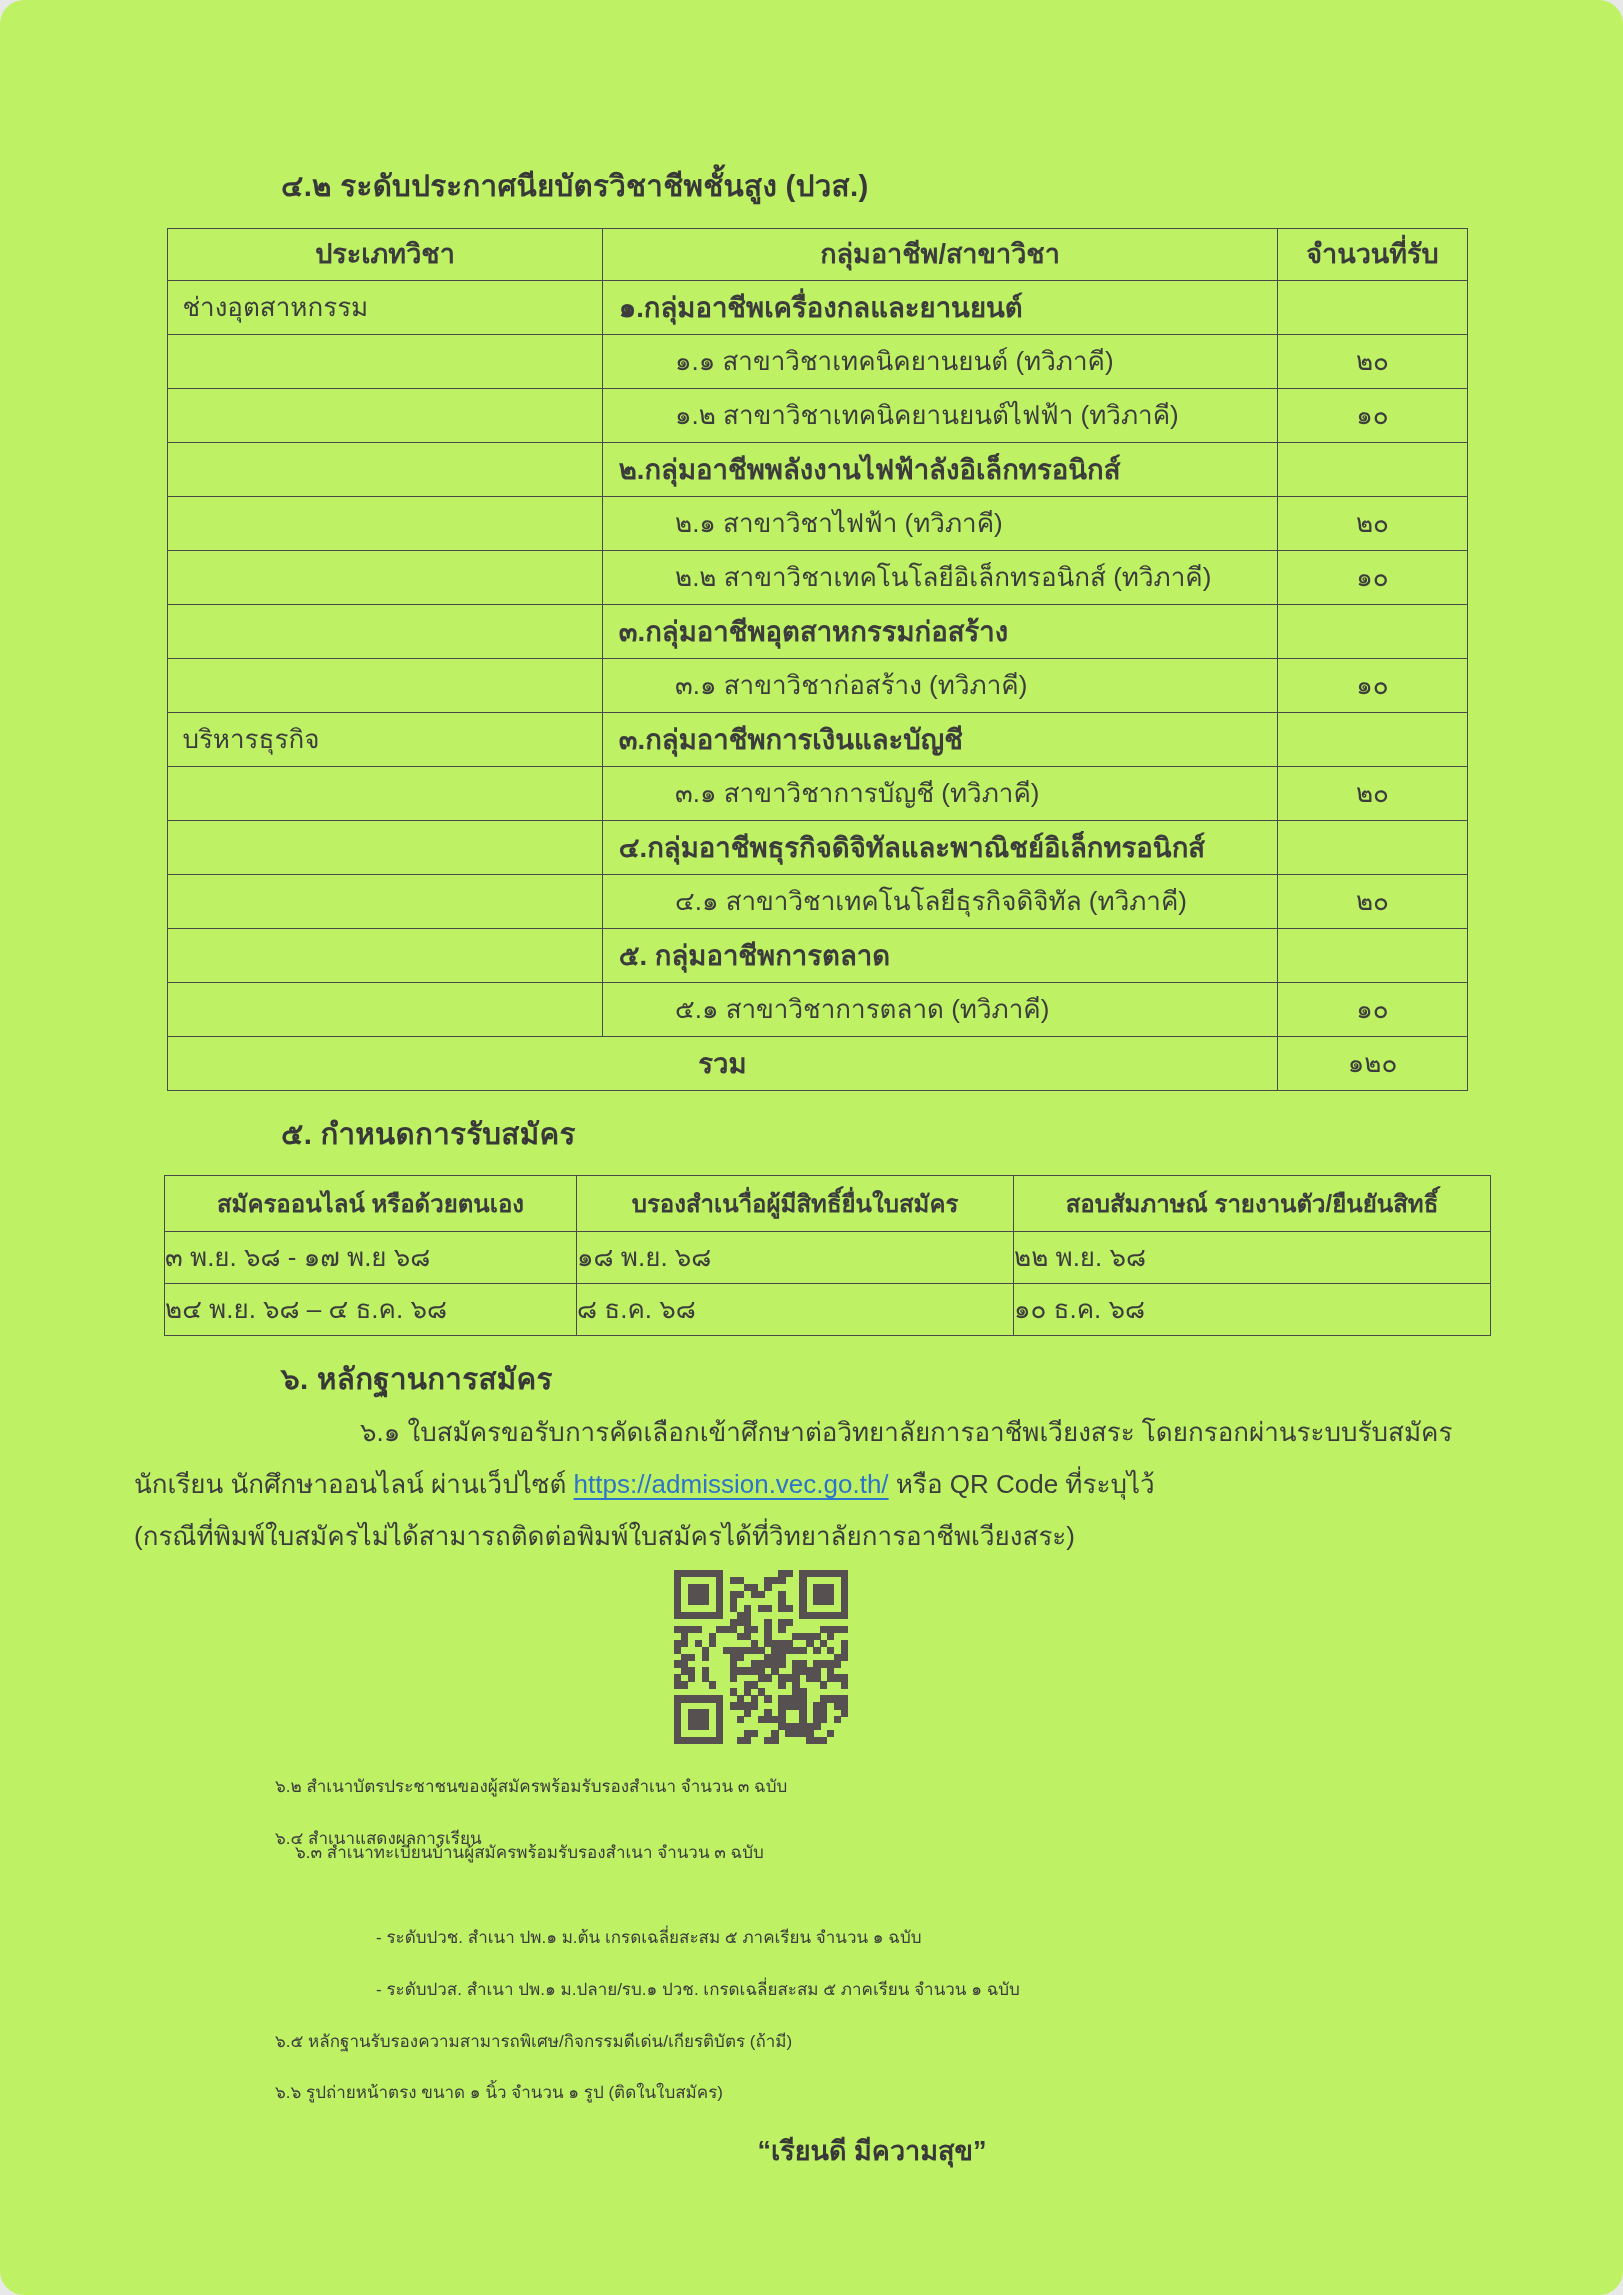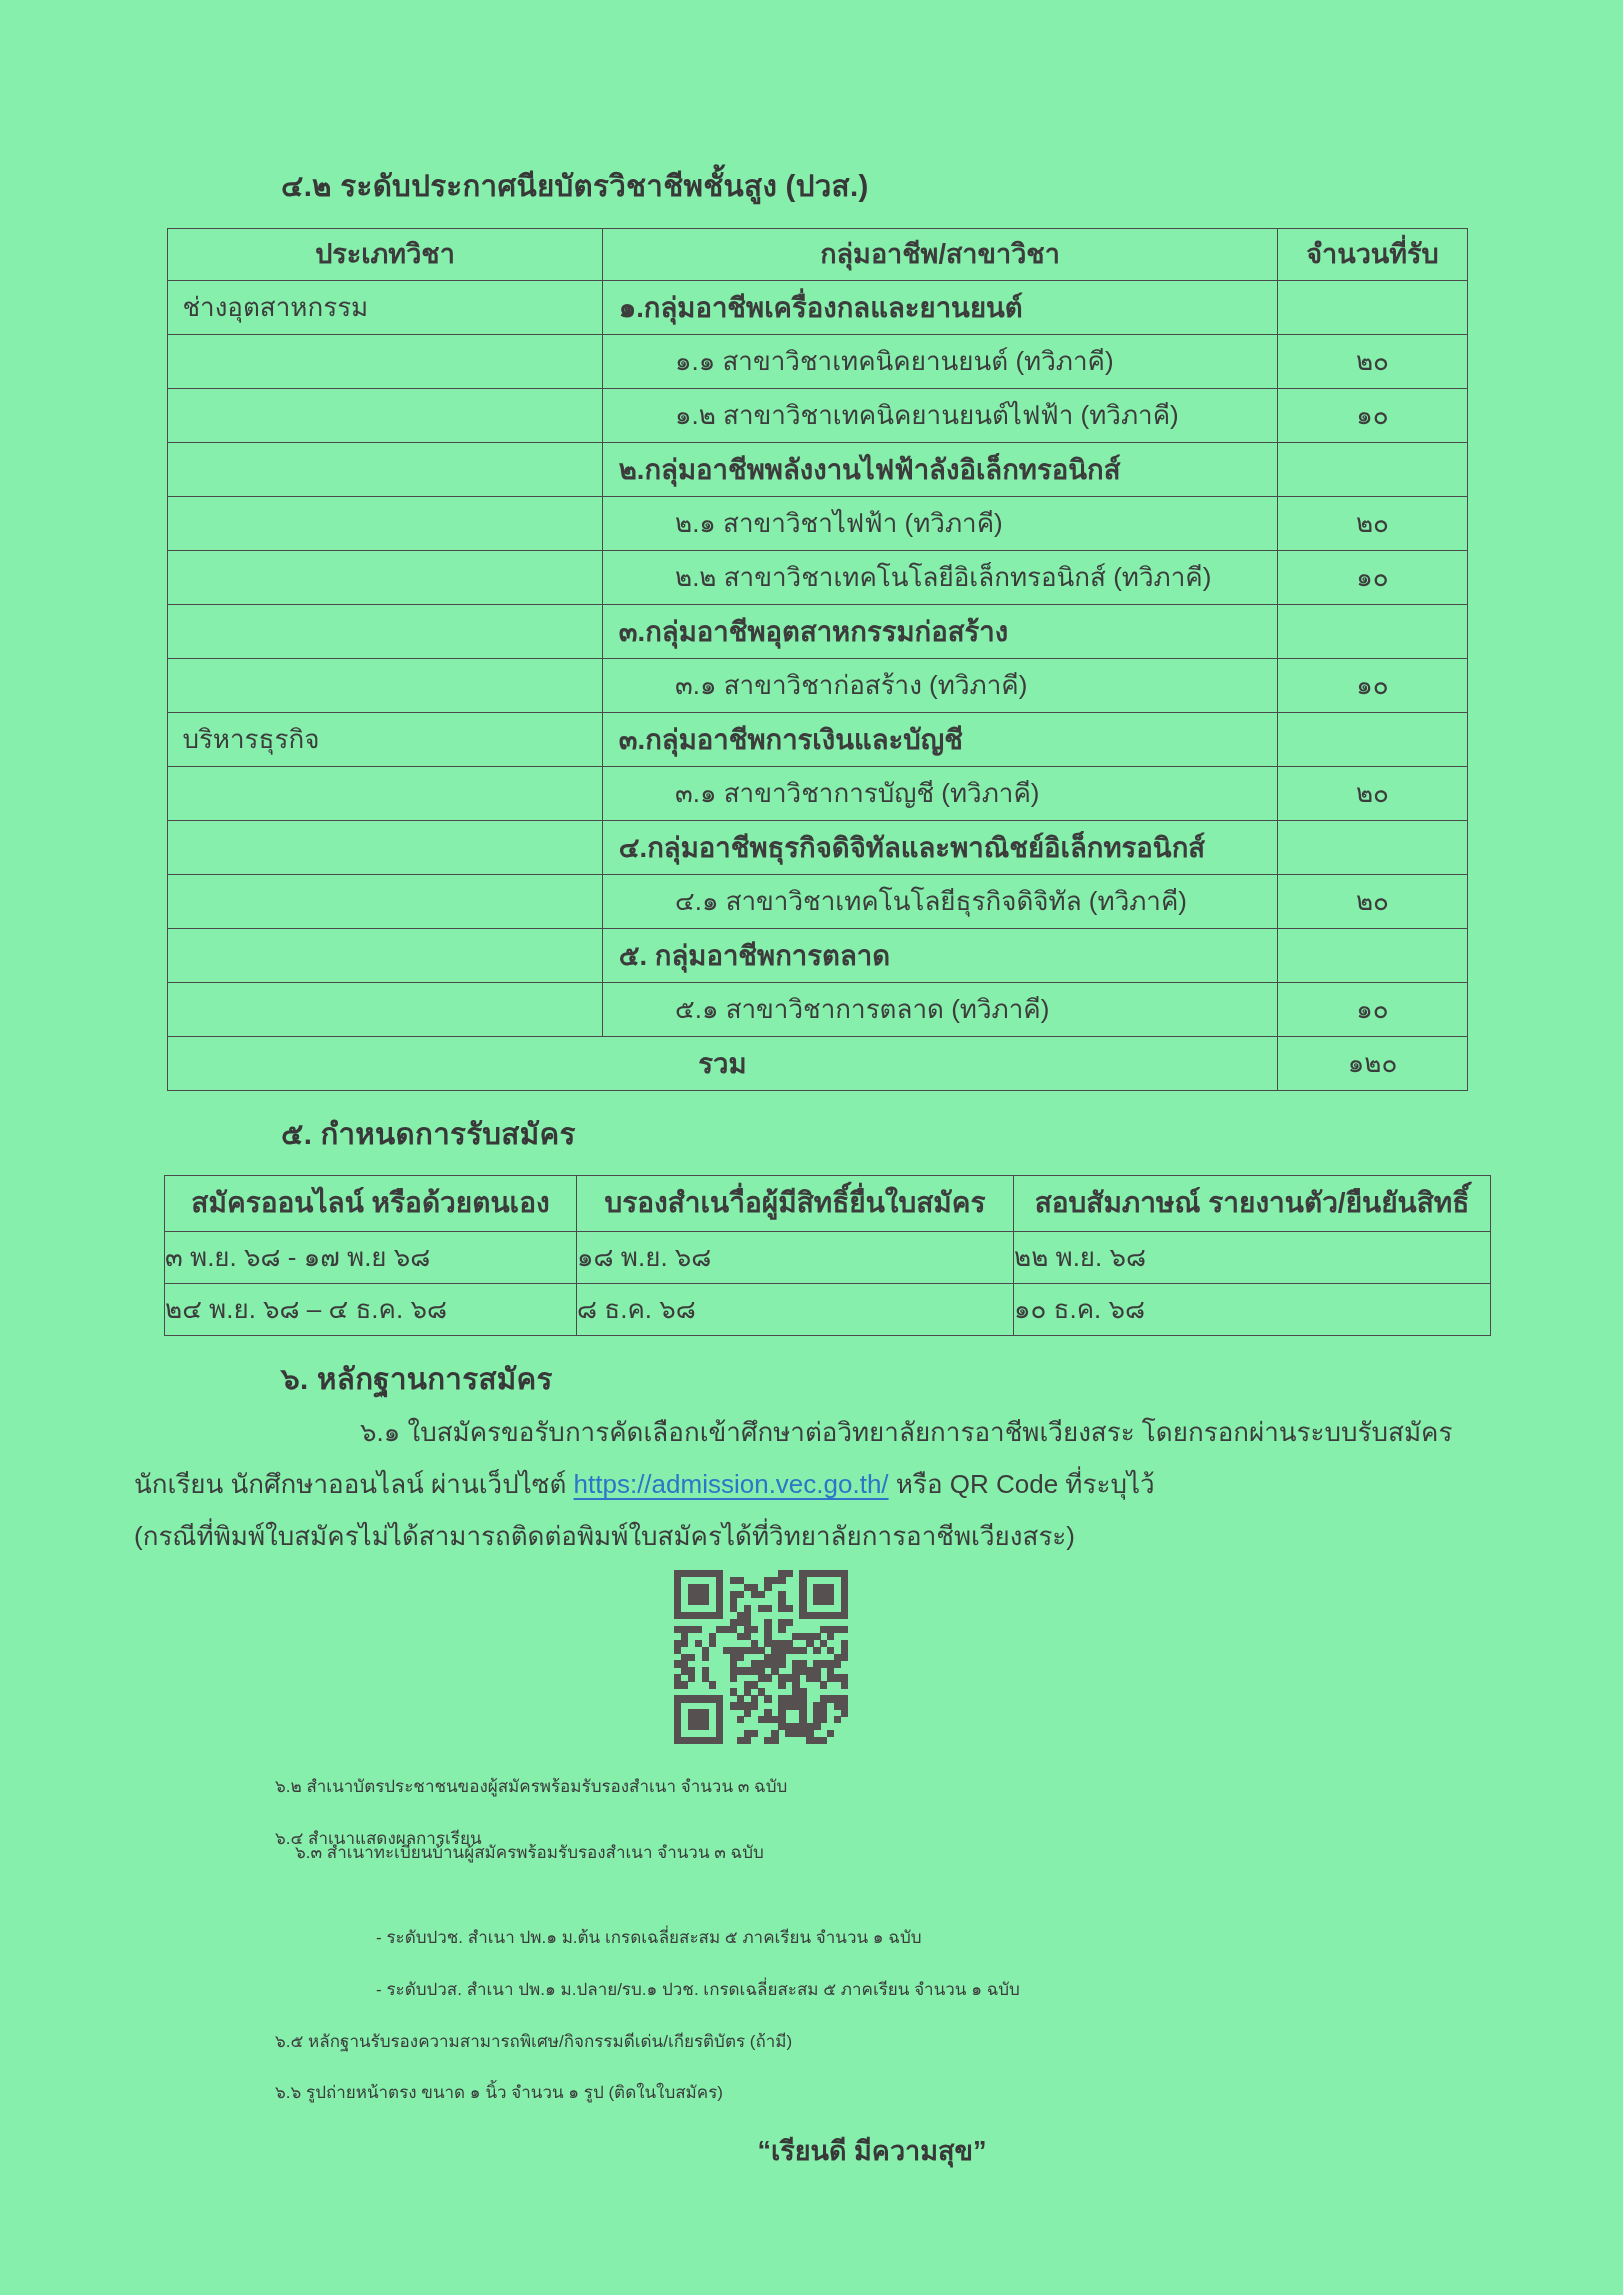--- a/index.html
+++ b/index.html
@@ -1,24 +1,25 @@
 <!DOCTYPE html>
 <html style="font-size:10.5px"><head>
 <meta charset="utf-8">
 <style>
   * { margin:0; padding:0; box-sizing:border-box; }
   html,body { background:#e8e8e8; }
   .page {
     position:relative;
     width:1623px; height:2295px;
     margin:0 auto;
-    background:#86efac;
+    background:#bef264;
     font-family:"Liberation Sans","DejaVu Sans",sans-serif;
     color:#3c3c3c;
     overflow:hidden;
+    border-radius:24px;
   }
   .sec-title {
     position:absolute;
     font-size:29.5px; font-weight:bold; color:#383838;
     line-height:1.45; letter-spacing:0.3px;
   }
   
   .tbl { position:absolute; border-collapse:collapse; table-layout:fixed; }
   .tbl td, .tbl th {
     border:1.3px solid #4a4a4a;
@@ -35,21 +36,21 @@
   #admission-table tr.group td.c-prog { font-weight:bold; font-size:27.5px; }
   #admission-table td.c-seat { text-align:center; padding:0; }
   #admission-table td.c-total { text-align:center; font-weight:bold; font-size:27.5px; }
   #admission-table .w1 { width:435px; }
   #admission-table .w2 { width:675px; }
   #admission-table .w3 { width:190px; }
   .thick { border-width:2px; }
   
   #schedule-table { left:164px; top:1175px; width:1326px; }
   #schedule-table th {
-    font-weight:bold; text-align:center; height:56px; font-size:28px;
+    font-weight:bold; text-align:center; height:56px; font-size:24px;
     white-space:nowrap;
   }
   #schedule-table td { height:52px; text-align:left; white-space:nowrap; }
   #schedule-table .s1 { width:412px; }
   #schedule-table .s2 { width:437px; }
   #schedule-table .s3 { width:477px; }
   
   .bodyline {
     position:absolute; font-size:17px; color:#3c3c3c;
     line-height:1.4; white-space:nowrap;

